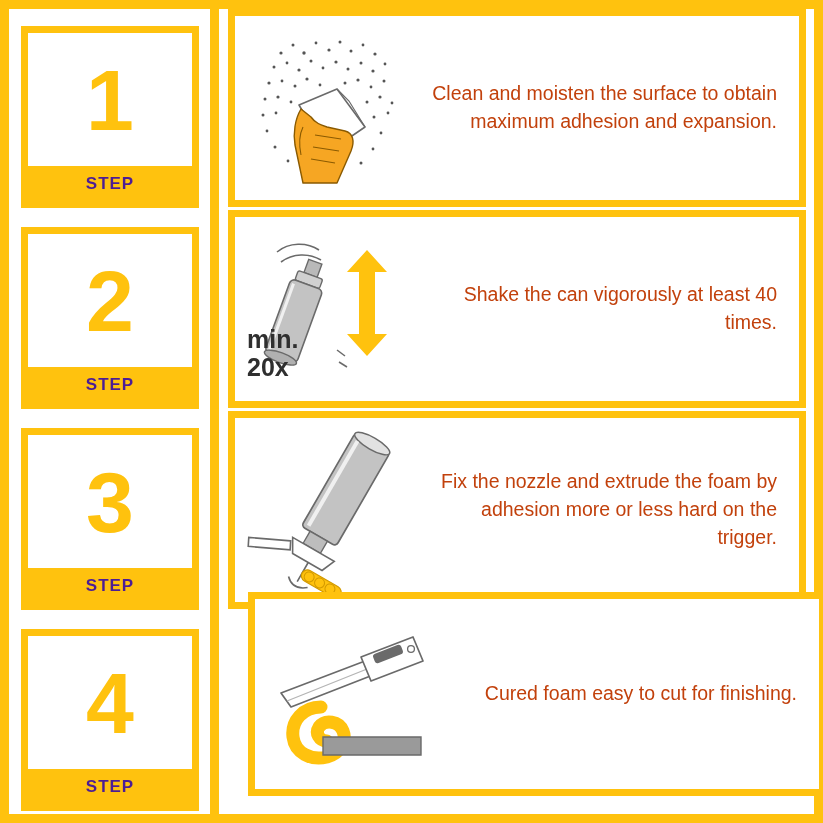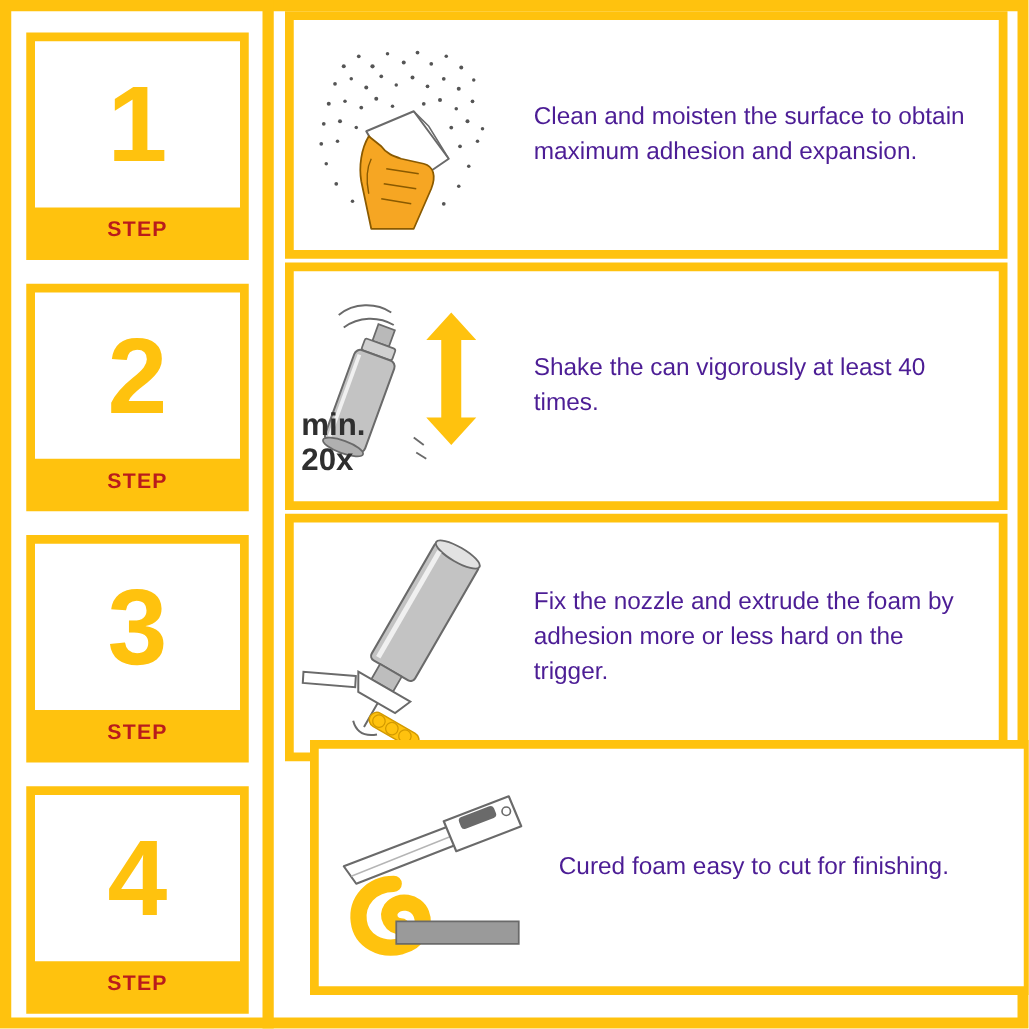--- a/index.html
+++ b/index.html
@@ -72,21 +72,21 @@
   }
   .step-num {
     color: #FFC20E;
     font-size: 86px;
     font-weight: bold;
     line-height: 1;
     letter-spacing: 0px;
   }
   .step-label {
     text-align: center;
-    color: #b91c1c;
+    color: #4c1d95;
     font-size: 17px;
     font-weight: bold;
     letter-spacing: 1px;
     padding: 8px 0 9px 0;
   }
 
   
   .row {
     position: absolute;
     left: 9px;
@@ -100,28 +100,30 @@
     height: calc(100% - 14px);
     display: flex;
     align-items: center;
     box-sizing: border-box;
   }
   .illus {
     width: 192px;
     flex: 0 0 192px;
     display: flex;
     align-items: center;
+    justify-content: center;
     height: 100%;
   }
   .row-text {
     flex: 1 1 auto;
-    color: #4c1d95;
+    color: #c2410c;
     font-size: 19.5px;
     line-height: 1.42;
     padding-right: 22px;
+    text-align: right;
   }
 
   .svg-wrap { display:block; }
 </style>
 </head>
 <body>
 
 <div class="page">
   <div class="frame"></div>
   <div class="divider"></div>

